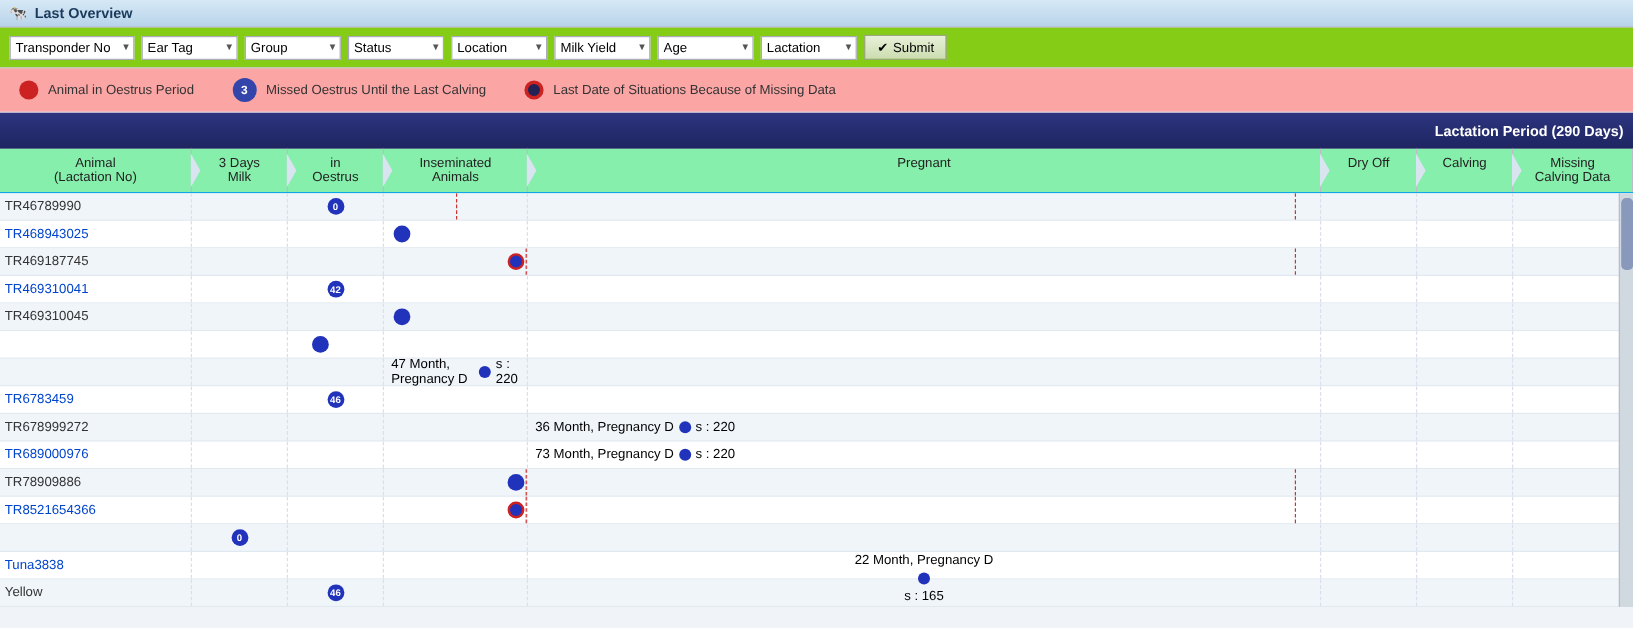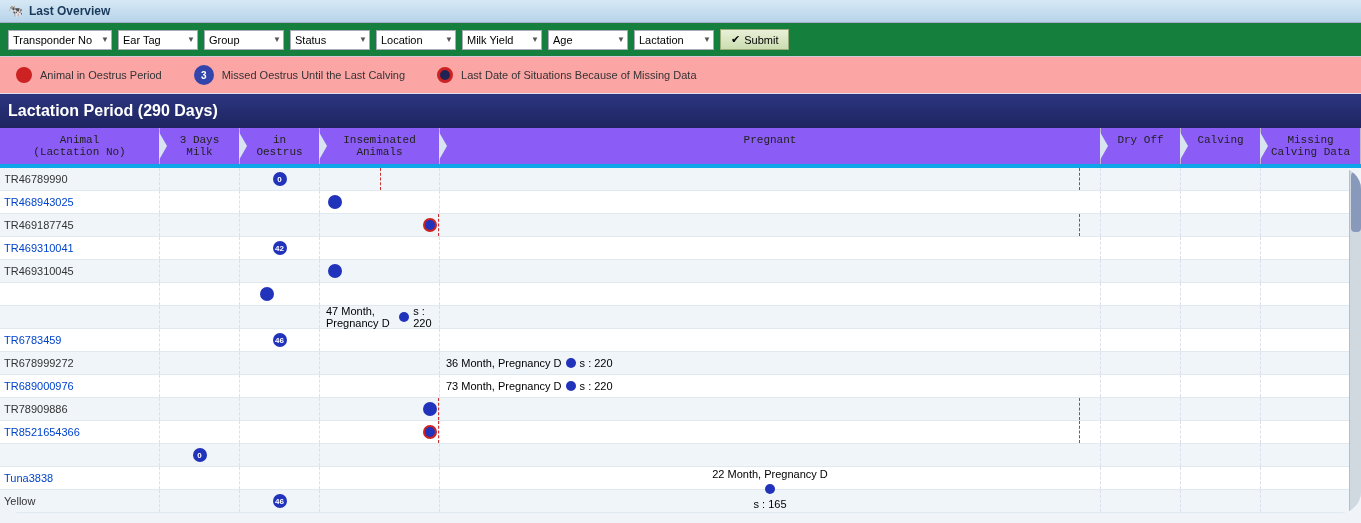--- a/index.html
+++ b/index.html
@@ -11,21 +11,21 @@
       font-weight: bold;
       font-size: 12px;
       color: #1a3a5c;
       display: flex;
       align-items: center;
       gap: 6px;
       border-bottom: 1px solid #aac;
     }
 
     .filter-bar {
-      background: #15803d;
+      background: #84cc16;
       padding: 6px 8px;
       display: flex;
       align-items: center;
       gap: 6px;
       border-bottom: 1px solid #ccd;
       flex-wrap: wrap;
     }
 
     .filter-select {
       border: 1px solid #aab;
@@ -100,32 +100,31 @@
     .legend-dot-dark {
       width: 16px; height: 16px;
       background: #222255;
       border-radius: 50%;
       border: 3px solid #cc2222;
     }
 
     .section-header {
       background: linear-gradient(to bottom, #2d3580, #1e2560);
       color: white;
-      text-align: left;
+      text-align: right;
       padding: 8px;
       font-weight: bold;
-      font-size: 16px;
+      font-size: 12px;
     }
 
     .column-headers {
       display: grid;
       grid-template-columns: 160px 80px 80px 120px 1fr 80px 80px 100px;
-      background: #8b5cf6;
-      border-bottom: 4px solid #0ea5e9;
-      font-family: Liberation Mono, monospace;
+      background: #86efac;
+      border-bottom: 1px solid #0ea5e9;
     }
 
     .col-header {
       padding: 6px 4px;
       text-align: center;
       font-size: 11px;
       color: #222;
       border-right: 1px solid #bbc;
       position: relative;
     }
@@ -139,21 +138,20 @@
       width: 0; height: 0;
       border-top: 14px solid transparent;
       border-bottom: 14px solid transparent;
       border-left: 8px solid #d8e4f0;
       z-index: 2;
     }
 
     .data-table {
       overflow-y: auto;
       max-height: 380px;
-      border-radius: 21px;
     }
 
     .data-row {
       display: grid;
       grid-template-columns: 160px 80px 80px 120px 1fr 80px 80px 100px;
       border-bottom: 1px solid #e0e8f0;
       min-height: 22px;
       align-items: center;
     }
 

